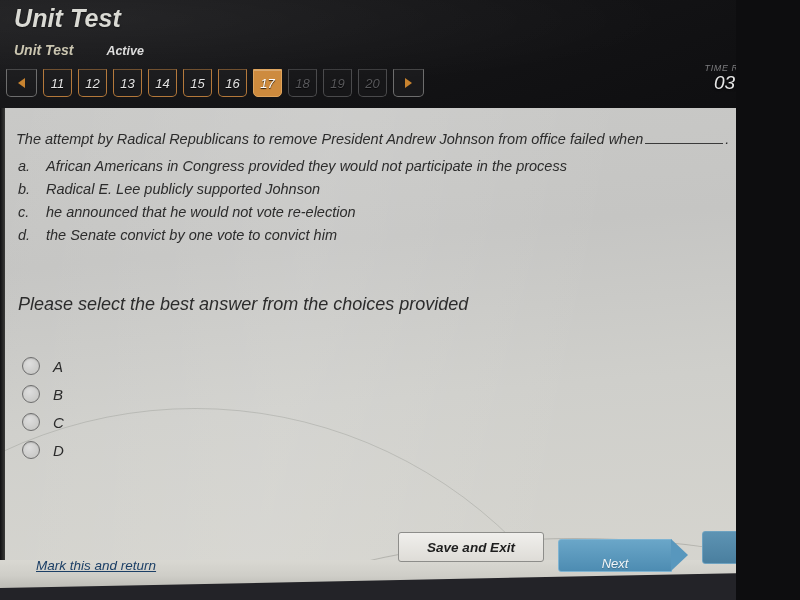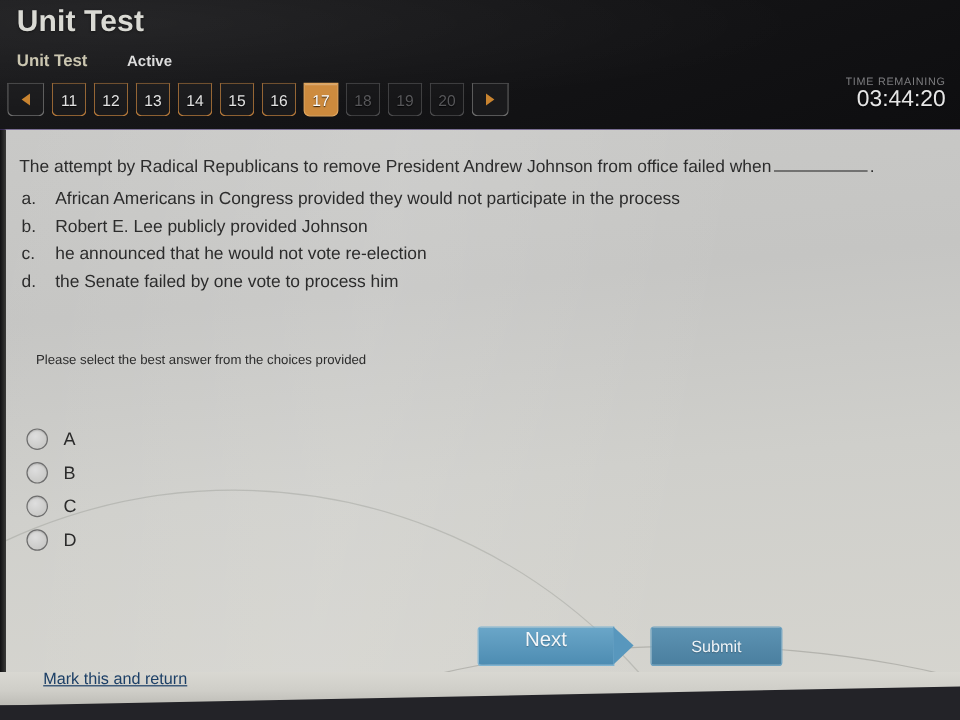--- a/index.html
+++ b/index.html
@@ -6,23 +6,24 @@
   html, body {
     margin: 0; padding: 0;
     width: 800px; height: 600px;
     overflow: hidden;
     background: #0d0d0f;
     font-family: "Liberation Sans", sans-serif;
   }
 
   #screen {
     position: relative;
-    width: 800px; height: 600px;
-    background: #8b5cf6;
+    width: 736px; height: 600px;
+    background: #5eead4;
     overflow: hidden;
+    font-style: italic;
   }
 
   
   .header {
     position: absolute;
     left: 0; top: 0;
     width: 800px; height: 108px;
     background: linear-gradient(160deg, #1b1b1d 0%, #141416 45%, #0e0e10 100%);
   }
   .header::after {
@@ -216,22 +217,22 @@
     height: 23px;
   }
   .choice-letter {
     width: 28px;
     flex: 0 0 28px;
   }
   .choice-text { flex: 1 1 auto; }
 
   .instruction {
     position: absolute;
-    left: 26px; top: 186px;
-    font-size: 11px;
+    left: 14px; top: 186px;
+    font-size: 18px;
     color: #2c2c2c;
   }
 
   .options {
     position: absolute;
     left: 18px; top: 244px;
   }
   .option-row {
     display: flex;
     align-items: center;
@@ -281,30 +282,31 @@
     background: linear-gradient(180deg, #f0efec 0%, #dedcd7 100%);
     border: 1px solid #8d8d8a;
     border-radius: 3px;
     cursor: pointer;
   }
 
   .btn-next {
     position: relative;
     width: 112px; height: 31px;
     display: flex;
-    align-items: flex-start;
+    align-items: flex-end;
     justify-content: center;
-    font-size: 17px;
+    font-size: 13px;
     color: #f2f6f9;
     background: linear-gradient(180deg, #6aa6c8 0%, #4d8cb2 100%);
     border: 1px solid #7fb4d2;
     border-radius: 3px 0 0 3px;
     cursor: pointer;
     text-shadow: 0 1px 1px rgba(0,0,0,0.25);
     margin-right: 16px;
+    margin-top: 17px;
   }
   .btn-next .tip {
     position: absolute;
     right: -17px; top: -1px;
     width: 0; height: 0;
     border-top: 16.5px solid transparent;
     border-bottom: 16.5px solid transparent;
     border-left: 17px solid #5897bd;
   }
 
@@ -387,29 +389,29 @@
         <span>The attempt by Radical Republicans to remove President Andrew Johnson from office failed when</span><span class="blank"></span><span>.</span>
       </div>
 
       <div class="choices" id="choices">
           <div class="choice">
             <span class="choice-letter">a.</span>
             <span class="choice-text">African Americans in Congress provided they would not participate in the process</span>
           </div>
           <div class="choice">
             <span class="choice-letter">b.</span>
-            <span class="choice-text">Robert E. Lee publicly provided Johnson</span>
+            <span class="choice-text">Radical E. Lee publicly supported Johnson</span>
           </div>
           <div class="choice">
             <span class="choice-letter">c.</span>
             <span class="choice-text">he announced that he would not vote re-election</span>
           </div>
           <div class="choice">
             <span class="choice-letter">d.</span>
-            <span class="choice-text">the Senate failed by one vote to process him</span>
+            <span class="choice-text">the Senate convict by one vote to convict him</span>
           </div>
         </div>
 
       <div class="instruction">Please select the best answer from the choices provided</div>
 
       <div class="options" id="options">
           <div class="option-row">
             <span class="radio"></span>
             <span class="option-label">A</span>
           </div>
@@ -423,20 +425,21 @@
           </div>
           <div class="option-row">
             <span class="radio"></span>
             <span class="option-label">D</span>
           </div>
         </div>
 
       <div class="mark-link">Mark this and return</div>
 
       <div class="actions">
+        <div class="btn-save">Save and Exit</div>
         <div class="btn-next">
           <span>Next</span>
           <span class="tip"></span>
         </div>
         <div class="btn-submit">Submit</div>
       </div>
 
     </div>
   </div>
 

